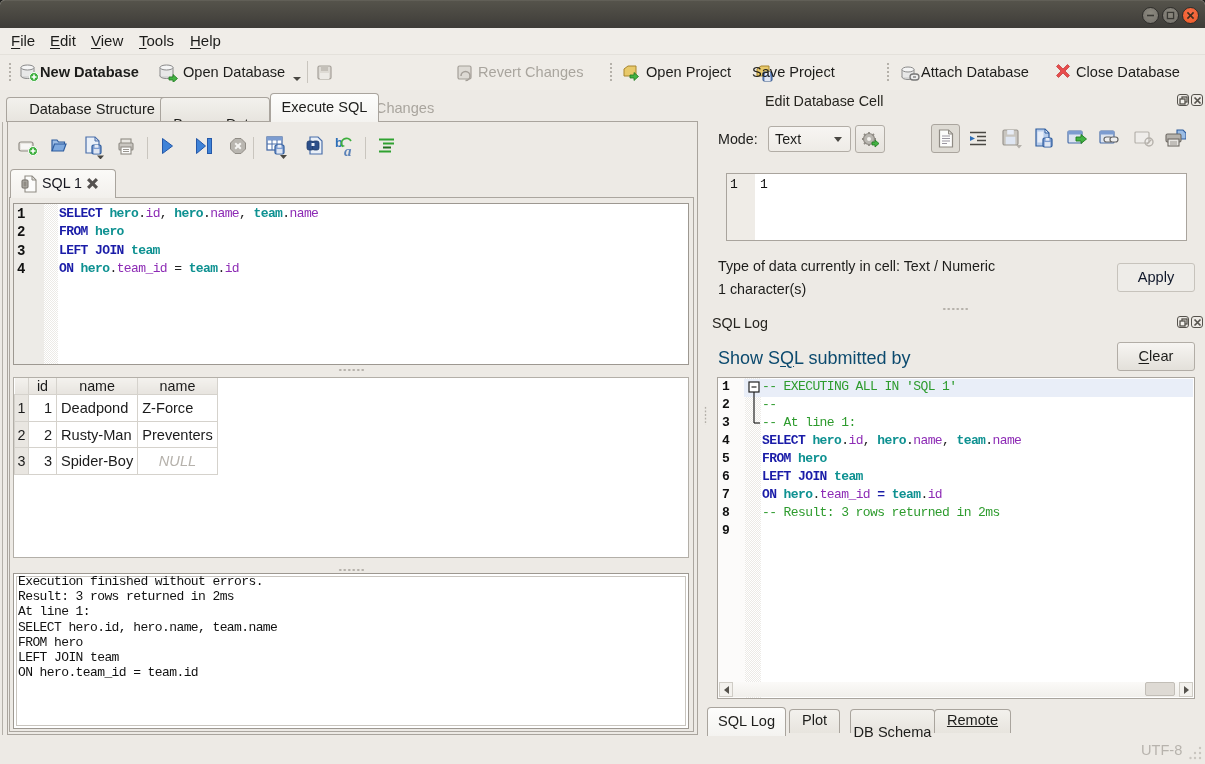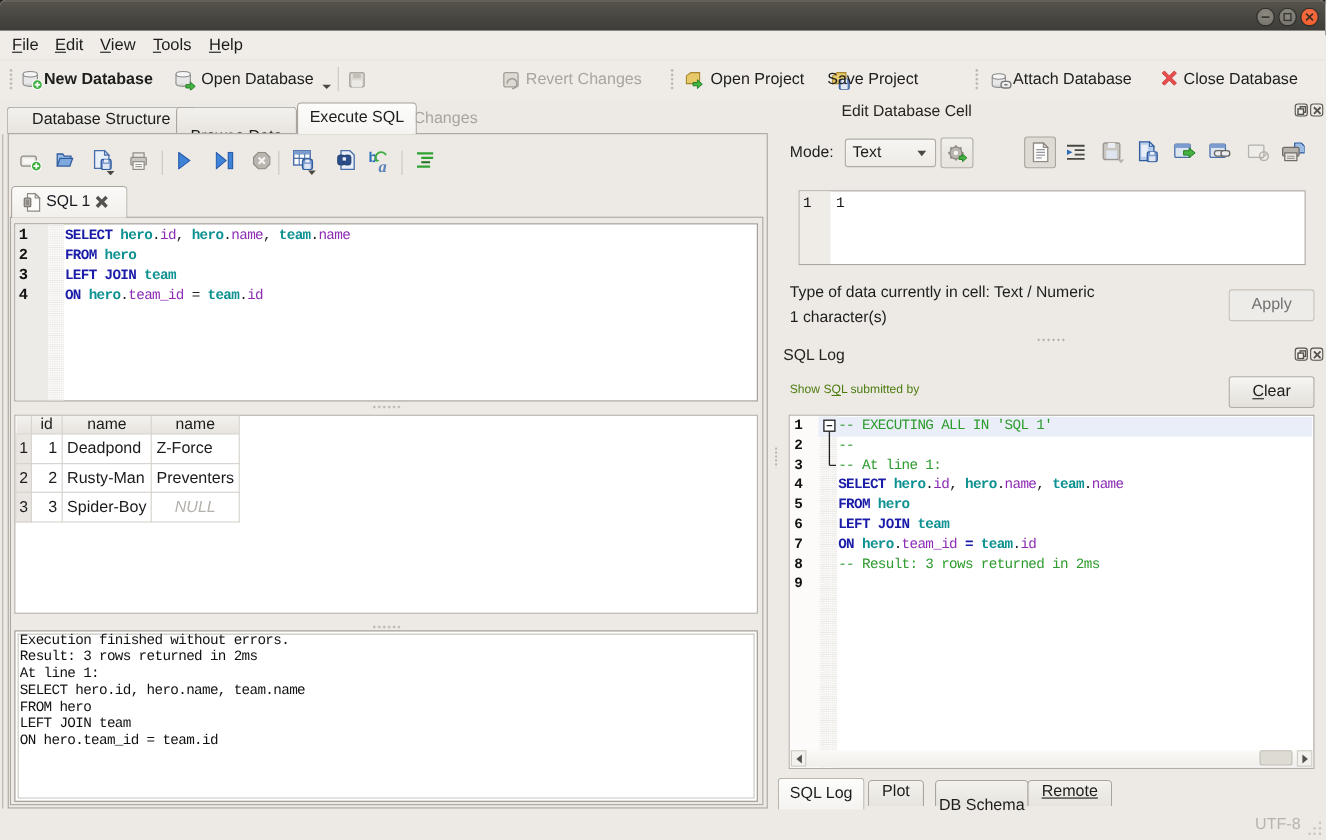--- a/index.html
+++ b/index.html
@@ -70,21 +70,21 @@
   .docktitle { position:absolute; font-size:14.3px; color:#26241f; }
   .dockicon { position:absolute; width:12px; height:12px; border:1.5px solid #55524c;
     border-radius:3px; }
   .combo { position:absolute; background:linear-gradient(#f7f5f2,#eeebe6);
     border:1px solid #b2ada6; border-radius:3px; font-size:14.3px; color:#1d1d1b; }
   .combo .arr { position:absolute; right:8px; top:50%; margin-top:-2px; width:0; height:0;
     border-left:4.5px solid transparent; border-right:4.5px solid transparent;
     border-top:5px solid #4a4843; }
   .btn { position:absolute; border:1px solid #b2ada6; border-radius:3px;
     font-size:14.6px; text-align:center; }
-  .btn.disabled { background:#eeece8; color:#737373; border-color:#c7c3bc; }
+  .btn.disabled { background:#eeece8; color:#0f172a; border-color:#c7c3bc; }
   .btn.normal { background:linear-gradient(#f7f5f2,#e3e0da); color:#1d1d1b; }
 
   .splitdots { position:absolute; width:26px; height:4px;
     background-image:radial-gradient(#b1ada6 1px, transparent 1.2px);
     background-size:4.5px 4px; }
 </style>
 </head>
 <body>
 
 <div id="titlebar" class="abs">
@@ -407,21 +407,21 @@
       <rect x="3" y="1" width="5" height="5" fill="none" stroke="#55524c" stroke-width="1.3"></rect>
       <rect x="1" y="3" width="5" height="5" fill="#f4f2ee" stroke="#55524c" stroke-width="1.3"></rect>
     </svg>
   </div>
 <div class="dockicon" style="left:1191px;top:316px;">
     <svg width="9" height="9" style="position:absolute;left:0.5px;top:0.5px;">
       <path d="M1.5 1.5 L7.5 7.5 M7.5 1.5 L1.5 7.5" stroke="#55524c" stroke-width="1.7"></path>
     </svg>
   </div>
 
-<div class="abs" style="left:718px;top:348px;font-size:11px;color:#4d7c0f;">Show S<u>Q</u>L submitted by</div>
+<div class="abs" style="left:718px;top:348px;font-size:18px;color:#0c4a6e;">Show S<u>Q</u>L submitted by</div>
 <div class="combo" style="left:886px;top:342px;width:104px;height:28px;margin-top:37px;">
     <span style="position:absolute;left:9px;top:5px;">User</span>
     <span class="arr"></span>
   </div>
 <div class="btn normal" style="left:1117px;top:342px;width:78px;height:29px;padding-top:5px;"><u>C</u>lear</div>
 
 <div class="box" style="left:717px;top:377px;width:478px;height:322px;border-color:#a9a49d;">
   <div class="gutter" style="width:27px;background:#fcfbfa;"></div>
   <div class="hatch" style="left:27px;width:16px;"></div>
   <div class="abs" style="left:26px;top:0.5px;right:1px;height:18.5px;background:#e9eef8;z-index:0;"></div>

